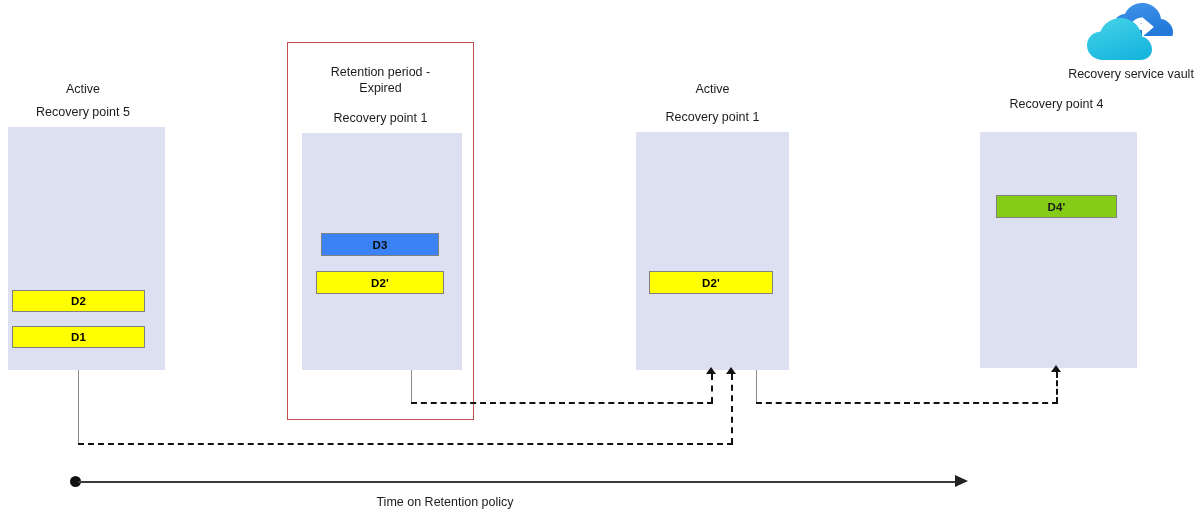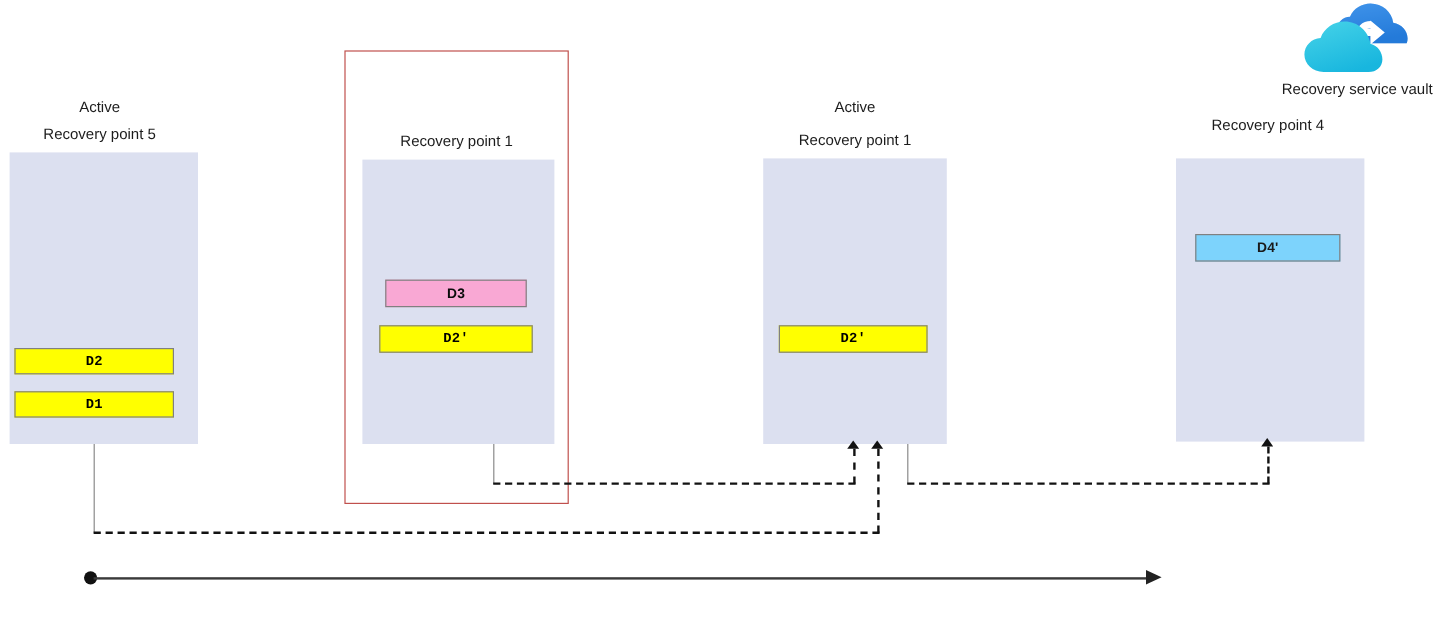--- a/index.html
+++ b/index.html
@@ -40,23 +40,23 @@
     position: absolute;
     box-sizing: border-box;
     border: 1px solid #808080;
     font-size: 11.5px;
     font-weight: bold;
     display: flex;
     align-items: center;
     justify-content: center;
     letter-spacing: 0.2px;
   }
-  .blk-yellow { background: #ffff00; color: #000000; font-family: Liberation Mono, monospace; }
-  .blk-blue   { background: #f9a8d4; color: #0b0b0b; }
-  .blk-orange { background: #7dd3fc; color: #1a1a1a; text-align: center; }
+  .blk-yellow { background: #ffff00; color: #000000; }
+  .blk-blue   { background: #3b82f6; color: #0b0b0b; }
+  .blk-orange { background: #84cc16; color: #1a1a1a; text-align: center; }
 
   
   .frame-red {
     position: absolute;
     box-sizing: border-box;
     border: 1.6px solid #c0504d;
     background: transparent;
   }
 
   
@@ -152,20 +152,22 @@
   </div>
   <div class="vault-caption" style="left:1040px; top:67px; width:182px;">Recovery service vault</div>
 
   <div class="rp-label" style="left:8px; top:81px; width:150px;">Active</div>
   <div class="rp-label" style="left:8px; top:104px; width:150px;">Recovery point 5</div>
   <div class="rp-box" style="left:8px; top:127px; width:157px; height:243px;"></div>
   <div class="blk blk-yellow" style="left:12px; top:290px; width:133px; height:22px;">D2</div>
   <div class="blk blk-yellow" style="left:12px; top:326px; width:133px; height:22px;">D1</div>
 
   <div class="frame-red" style="left:287px; top:42px; width:187px; height:378px;"></div>
+  <div class="rp-label" style="left:300px; top:64px; width:161px;">Retention period -
+Expired</div>
   <div class="rp-label" style="left:300px; top:110px; width:161px;">Recovery point 1</div>
   <div class="rp-box" style="left:302px; top:133px; width:160px; height:237px;"></div>
   <div class="blk blk-blue" style="left:321px; top:233px; width:118px; height:23px;">D3</div>
   <div class="blk blk-yellow" style="left:316px; top:271px; width:128px; height:23px;">D2'</div>
 
   <div class="rp-label" style="left:636px; top:81px; width:153px;">Active</div>
   <div class="rp-label" style="left:636px; top:109px; width:153px;">Recovery point 1</div>
   <div class="rp-box" style="left:636px; top:132px; width:153px; height:238px;"></div>
   <div class="blk blk-yellow" style="left:649px; top:271px; width:124px; height:23px;">D2'</div>
 
@@ -185,14 +187,15 @@
   <div class="arrow-up" style="left:706px; top:367px;"></div>
 
   <div class="vline-solid" style="left:756px; top:370px; height:33px;"></div>
   <div class="hline-dashed" style="left:756px; top:402px; width:302px;"></div>
   <div class="vline-dashed" style="left:1056px; top:372px; height:31px;"></div>
   <div class="arrow-up" style="left:1051px; top:365px;"></div>
 
   <div class="timeline-dot" style="left:70px; top:476px;"></div>
   <div class="timeline-line" style="left:78px; top:480.5px; width:880px;"></div>
   <div class="timeline-arrow" style="left:955px; top:475px;"></div>
+  <div class="timeline-caption" style="left:330px; top:495px; width:230px;">Time on Retention policy</div>
 
 </div>
 
 </body></html>

